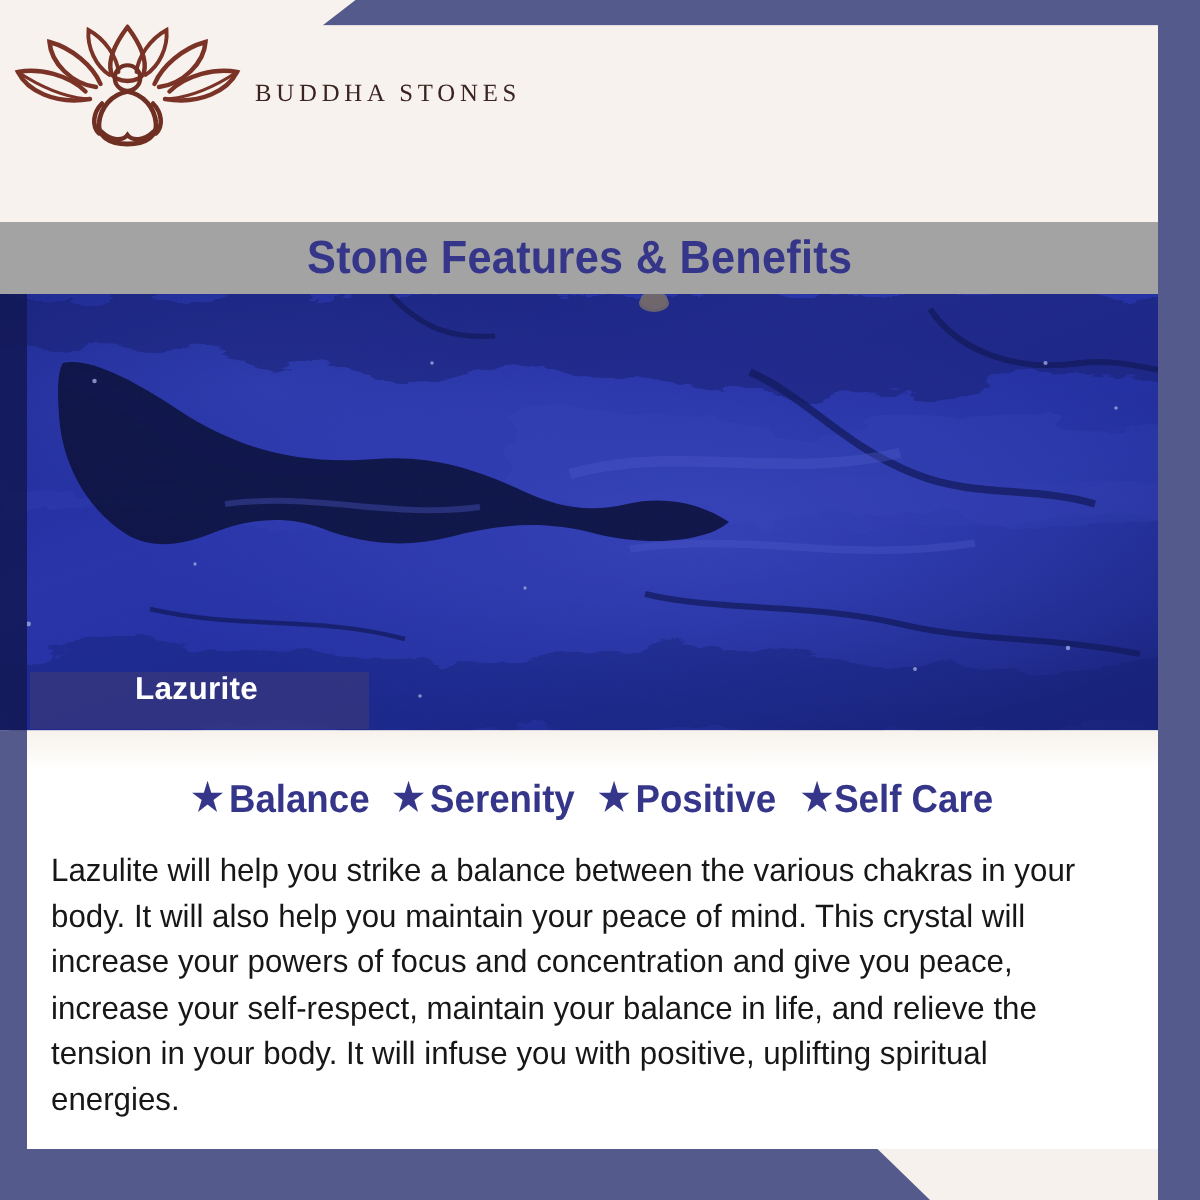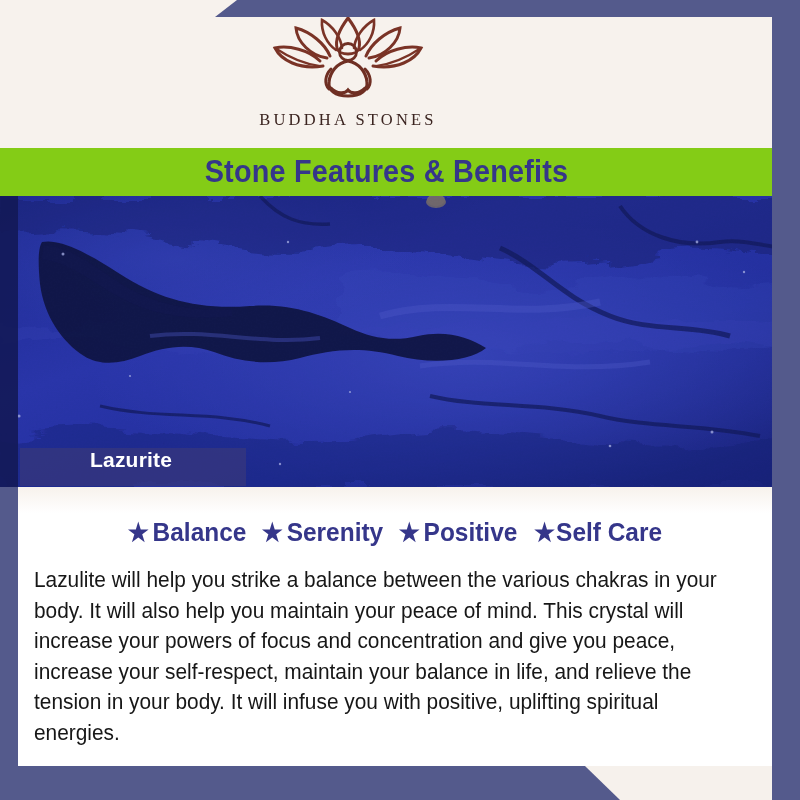--- a/index.html
+++ b/index.html
@@ -28,33 +28,33 @@
     position:absolute;left:0;top:487px;width:18px;height:279px;background:#545a8c;
   }
 
   
   .header{
     position:absolute;top:0;left:0;width:772px;height:196px;
     background:#f7f2ed;
   }
   .logo-wrap{
     position:absolute;top:14px;left:0;width:696px;
-    display:flex;flex-direction:column;align-items:center;
+    display:flex;flex-direction:row;align-items:center;
   }
   .logo-mark{width:170px;height:92px;display:block;}
   .brand-name{
     margin-top:4px;
     font-family:"Liberation Serif", serif;
     font-size:16.5px;letter-spacing:3.2px;
     color:#3b2420;font-weight:400;
   }
 
   .title-band{
     position:absolute;left:0;top:148px;width:772px;height:48px;
-    background:#84cc16;
+    background:#a3a3a3;
     display:flex;align-items:center;justify-content:center;
   }
   .title-band .title{
     font-family:"Liberation Sans Narrow","Liberation Sans",sans-serif;
     font-weight:bold;
     font-size:31px;
     color:#35368a;
     letter-spacing:0.2px;
     transform:scaleX(0.93);
     white-space:nowrap;

